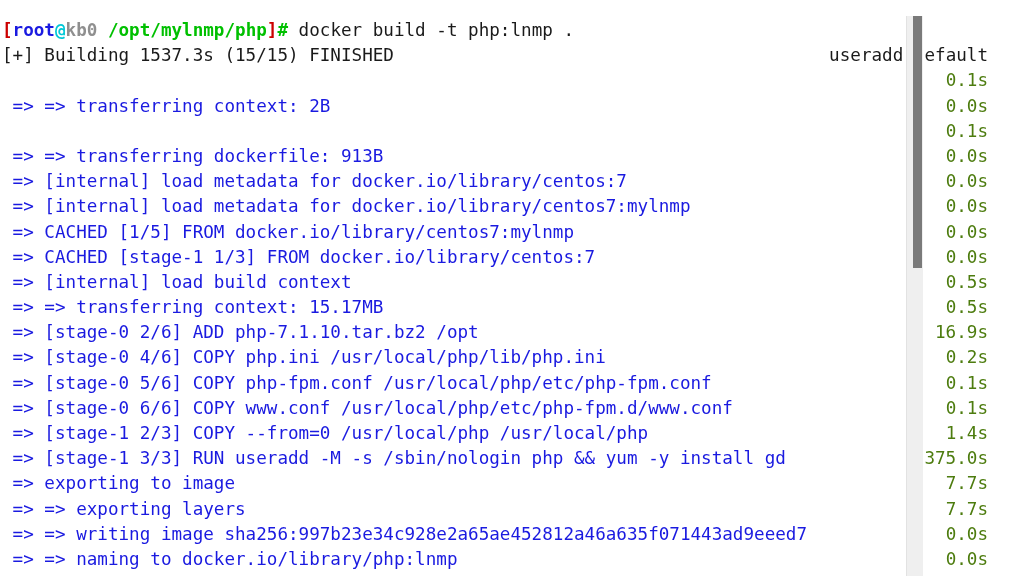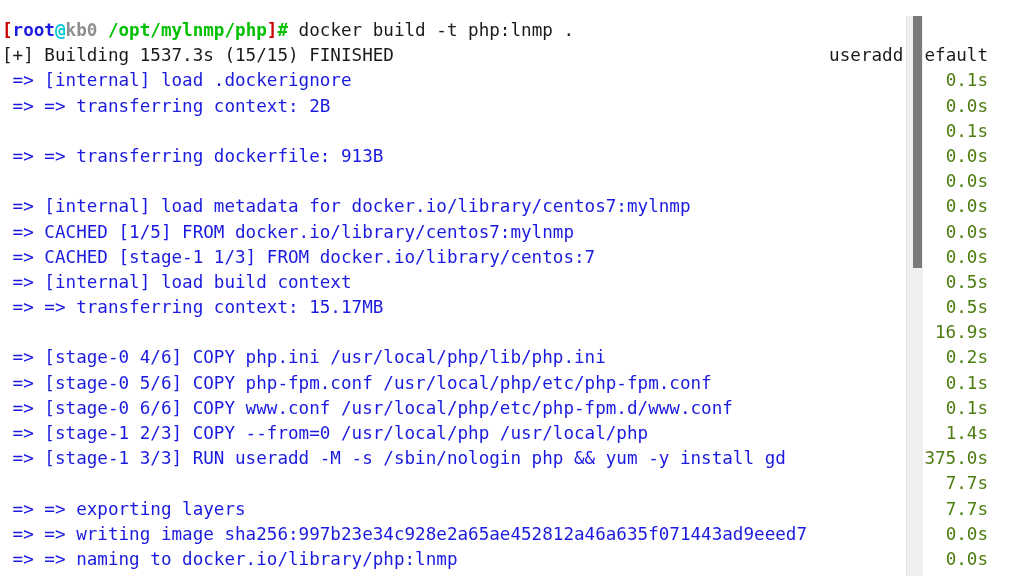--- a/index.html
+++ b/index.html
@@ -94,37 +94,37 @@
 
 <div id="terminal">
 
   <div id="screen">
 
     <div class="line"><span class="c-red">[</span><span class="c-blue">root</span><span class="c-cyan">@</span><span class="c-gray">kb0</span><span class="c-green"> /opt/mylnmp/php</span><span class="c-red">]</span><span class="c-green">#</span><span class="c-black"> docker build -t php:lnmp .</span></div>
 
     <div class="line"><span class="c-black txt">[+] Building 1537.3s (15/15) FINISHED</span><span class="dur" style="color:#1a1a1a;">useradd:default</span></div>
 
     <div id="steps">
-        <div class="line"><span class="txt c-bluetext"> =&gt; [internal] load .dockerignore</span><span class="dur">0.1s</span></div>
+        <div class="line"><span class="dur">0.1s</span></div>
         <div class="line"><span class="txt c-bluetext"> =&gt; =&gt; transferring context: 2B</span><span class="dur">0.0s</span></div>
         <div class="line"><span class="dur">0.1s</span></div>
         <div class="line"><span class="txt c-bluetext"> =&gt; =&gt; transferring dockerfile: 913B</span><span class="dur">0.0s</span></div>
-        <div class="line"><span class="dur">0.0s</span></div>
+        <div class="line"><span class="txt c-bluetext"> =&gt; [internal] load metadata for docker.io/library/centos:7</span><span class="dur">0.0s</span></div>
         <div class="line"><span class="txt c-bluetext"> =&gt; [internal] load metadata for docker.io/library/centos7:mylnmp</span><span class="dur">0.0s</span></div>
         <div class="line"><span class="txt c-bluetext"> =&gt; CACHED [1/5] FROM docker.io/library/centos7:mylnmp</span><span class="dur">0.0s</span></div>
         <div class="line"><span class="txt c-bluetext"> =&gt; CACHED [stage-1 1/3] FROM docker.io/library/centos:7</span><span class="dur">0.0s</span></div>
         <div class="line"><span class="txt c-bluetext"> =&gt; [internal] load build context</span><span class="dur">0.5s</span></div>
         <div class="line"><span class="txt c-bluetext"> =&gt; =&gt; transferring context: 15.17MB</span><span class="dur">0.5s</span></div>
-        <div class="line"><span class="dur">16.9s</span></div>
+        <div class="line"><span class="txt c-bluetext"> =&gt; [stage-0 2/6] ADD php-7.1.10.tar.bz2 /opt</span><span class="dur">16.9s</span></div>
         <div class="line"><span class="txt c-bluetext"> =&gt; [stage-0 4/6] COPY php.ini /usr/local/php/lib/php.ini</span><span class="dur">0.2s</span></div>
         <div class="line"><span class="txt c-bluetext"> =&gt; [stage-0 5/6] COPY php-fpm.conf /usr/local/php/etc/php-fpm.conf</span><span class="dur">0.1s</span></div>
         <div class="line"><span class="txt c-bluetext"> =&gt; [stage-0 6/6] COPY www.conf /usr/local/php/etc/php-fpm.d/www.conf</span><span class="dur">0.1s</span></div>
         <div class="line"><span class="txt c-bluetext"> =&gt; [stage-1 2/3] COPY --from=0 /usr/local/php /usr/local/php</span><span class="dur">1.4s</span></div>
         <div class="line"><span class="txt c-bluetext"> =&gt; [stage-1 3/3] RUN useradd -M -s /sbin/nologin php &amp;&amp; yum -y install gd</span><span class="dur">375.0s</span></div>
-        <div class="line"><span class="dur">7.7s</span></div>
+        <div class="line"><span class="txt c-bluetext"> =&gt; exporting to image</span><span class="dur">7.7s</span></div>
         <div class="line"><span class="txt c-bluetext"> =&gt; =&gt; exporting layers</span><span class="dur">7.7s</span></div>
         <div class="line"><span class="txt c-bluetext"> =&gt; =&gt; writing image sha256:997b23e34c928e2a65ae452812a46a635f071443ad9eeed7</span><span class="dur">0.0s</span></div>
         <div class="line"><span class="txt c-bluetext"> =&gt; =&gt; naming to docker.io/library/php:lnmp</span><span class="dur">0.0s</span></div>
       </div>
 
   </div>
 
   <div id="scrollbar-track">
     <div id="scrollbar-thumb"></div>
   </div>

